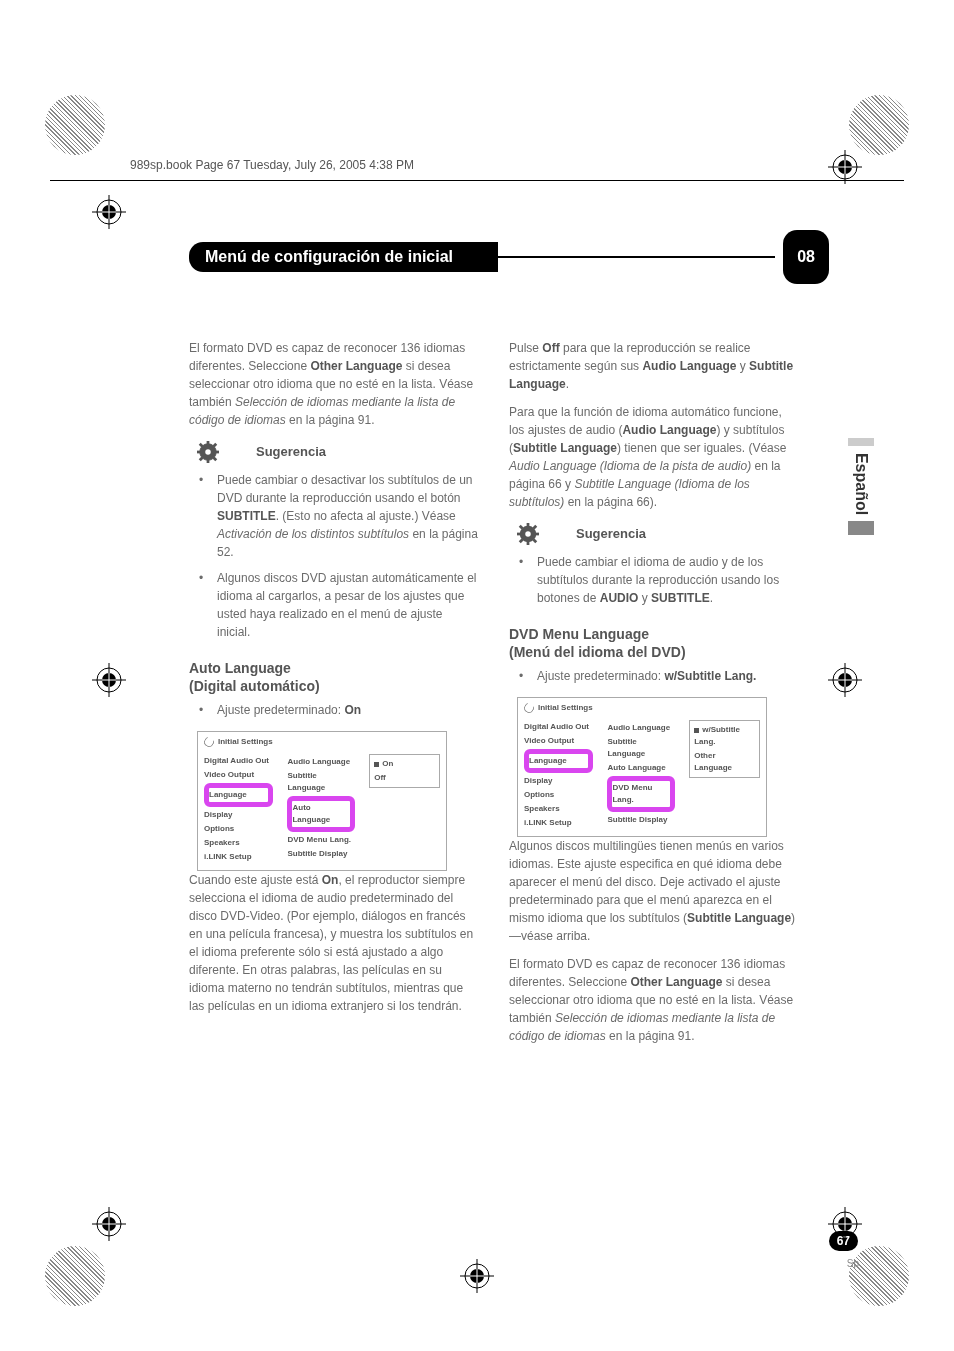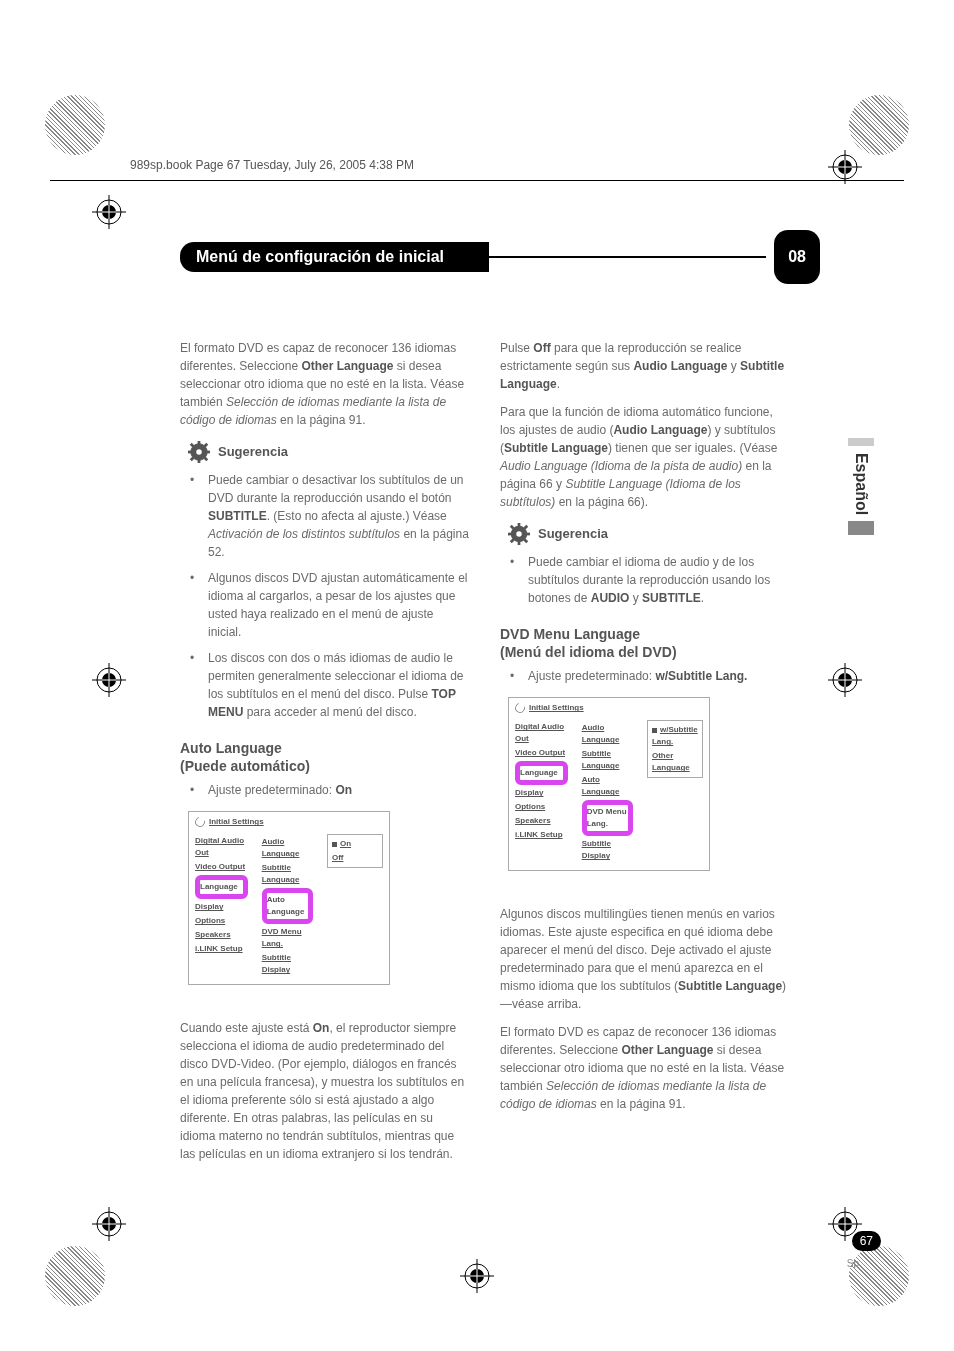--- a/index.html
+++ b/index.html
@@ -4,21 +4,21 @@
   <style>
     * { margin: 0; padding: 0; box-sizing: border-box; }
     body {
       width: 954px;
       height: 1351px;
       position: relative;
       font-family: Arial, Helvetica, sans-serif;
       background: #fff;
       overflow: hidden;
     }
-    .page-content { position: absolute; left: 180px; top: 230px; width: 640px; }
+    .page-content { position: absolute; left: 189px; top: 230px; width: 640px; }
     .header-bar {
       display: flex; align-items: center; justify-content: space-between;
       margin-bottom: 55px;
     }
     .header-title {
       background: #000; color: #fff; font-weight: bold; font-size: 16px;
       padding: 6px 16px; border-radius: 14px 0 0 14px;
       flex: 1;
     }
     .header-title-wrap { display: flex; align-items: center; width: 100%; }
@@ -32,48 +32,48 @@
     .col p { margin-bottom: 10px; }
     .col b { color: #555; font-weight: bold; }
     .col em { font-style: italic; }
     .hdr-icon {
       display: flex; align-items: center; gap: 8px; margin: 12px 0 8px 8px;
     }
     .gear {
       width: 22px; height: 22px; display:inline-block; position:relative;
     }
     .gear svg { width: 22px; height: 22px; }
-    .hdr-icon-label { font-weight: bold; font-size: 13px; color: #555; }
+    .hdr-icon-label { font-weight: bold; font-size: 13px; color: #555; margin-left: 29px; }
     ul.bul { list-style: none; padding-left: 18px; margin-bottom: 12px; }
     ul.bul li { position: relative; padding-left: 10px; margin-bottom: 8px; font-size: 12px; color:#6b6b6b; line-height:1.5; }
     ul.bul li:before { content: "•"; position: absolute; left: -8px; color:#6b6b6b; }
     .section-heading { font-weight: bold; font-size: 14px; color: #555; margin-top: 18px; margin-bottom: 6px; line-height:1.3; }
     .settings-box {
-      border: 1px solid #aaa; width: 202px; margin: 8px 0 34px 8px; font-size: 8px;
-      color:#555; font-weight: bold; text-decoration: underline;
+      border: 1px solid #aaa; width: 250px; margin: 8px 0 0 8px; font-size: 8px;
+      color:#555; font-weight: bold;
     }
     .settings-title { padding: 4px 6px; display: flex; align-items: center; gap:4px; }
     .settings-body { display: flex; padding: 2px 6px 6px 6px; gap: 13px; align-items: flex-start; }
     .settings-left { width: 80px; }
     .settings-mid { width: 80px; border: 1px solid transparent; }
     .settings-right { width: 80px; border: 1px solid #aaa; padding: 2px 4px; }
     .settings-left div, .settings-mid div { padding: 1px 0; }
     .settings-right div { padding: 1px 0; }
     .boxed-row { border: 5px solid #d946ef; border-radius: 6px; padding: 0 2px; margin: 1px 0; display:inline-block; width: 100%; }
     .side-tab {
       position: absolute; right: 80px; top: 445px; width: 26px; height: 90px;
       border-top: 1px solid #888;
       border-bottom: 14px solid #888;
       display:flex; align-items:center; justify-content:center;
     }
     .side-tab .bar-top { position:absolute; top:-8px; left:0; right:0; height:8px; background:#ccc; }
     .side-tab-text { transform: rotate(90deg); font-weight: bold; font-size: 16px; color:#333; white-space: nowrap; }
     .page-num {
-      position: absolute; right: 73px; bottom: 100px;
-      background:#000; color:#fff; font-size: 12px; font-weight:normal;
+      position: absolute; right: 96px; bottom: 100px;
+      background:#000; color:#fff; font-size: 12px; font-weight:bold;
       padding: 3px 8px; border-radius: 10px;
     }
     .page-lang { position:absolute; right: 95px; bottom: 82px; font-size: 10px; color: #888; text-align: center; }
     .print-header { position: absolute; left: 130px; top: 158px; font-size: 12px; color:#555; }
     .print-line { position:absolute; left: 50px; right: 50px; top: 180px; border-top: 1px solid #000; }
     .crosshair {
       position: absolute; width: 34px; height: 34px;
       display:flex; align-items:center; justify-content:center;
     }
     .crosshair svg { width: 34px; height: 34px; }
@@ -137,26 +137,25 @@
                 <line x1="18" y1="6" x2="21" y2="3"></line>
               </g>
             </svg>
         </span>
         <span class="hdr-icon-label">Sugerencia</span>
       </div>
 
       <ul class="bul">
         <li><span>Puede cambiar o desactivar los subtítulos de un DVD durante la reproducción usando el botón </span><b>SUBTITLE</b><span>. (Esto no afecta al ajuste.) Véase </span><em>Activación de los distintos subtítulos</em><span> en la página 52.</span></li>
         <li>Algunos discos DVD ajustan automáticamente el idioma al cargarlos, a pesar de los ajustes que usted haya realizado en el menú de ajuste inicial.</li>
-        <li><span>Los discos con dos o más idiomas de audio le permiten generalmente seleccionar el idioma de los subtítulos en el menú del disco. Pulse </span><b>TOP MENU</b><span> para acceder al menú del disco.</span></li>
       </ul>
 
       <div class="section-heading">
         <div>Auto Language</div>
-        <div>(Puede automático)</div>
+        <div>(Digital automático)</div>
       </div>
       <ul class="bul">
         <li><span>Ajuste predeterminado: </span><b>On</b></li>
       </ul>
 
       <div class="settings-box" id="settings1">
     <div class="settings-title"><span class="loop-icon"></span>Initial Settings</div>
     <div class="settings-body">
       <div class="settings-left"><div>Digital Audio Out</div><div>Video Output</div><div class="boxed-row">Language</div><div>Display</div><div>Options</div><div>Speakers</div><div>i.LINK Setup</div></div>
       <div class="settings-mid"><div>Audio Language</div><div>Subtitle Language</div><div class="boxed-row">Auto Language</div><div>DVD Menu Lang.</div><div>Subtitle Display</div></div>

